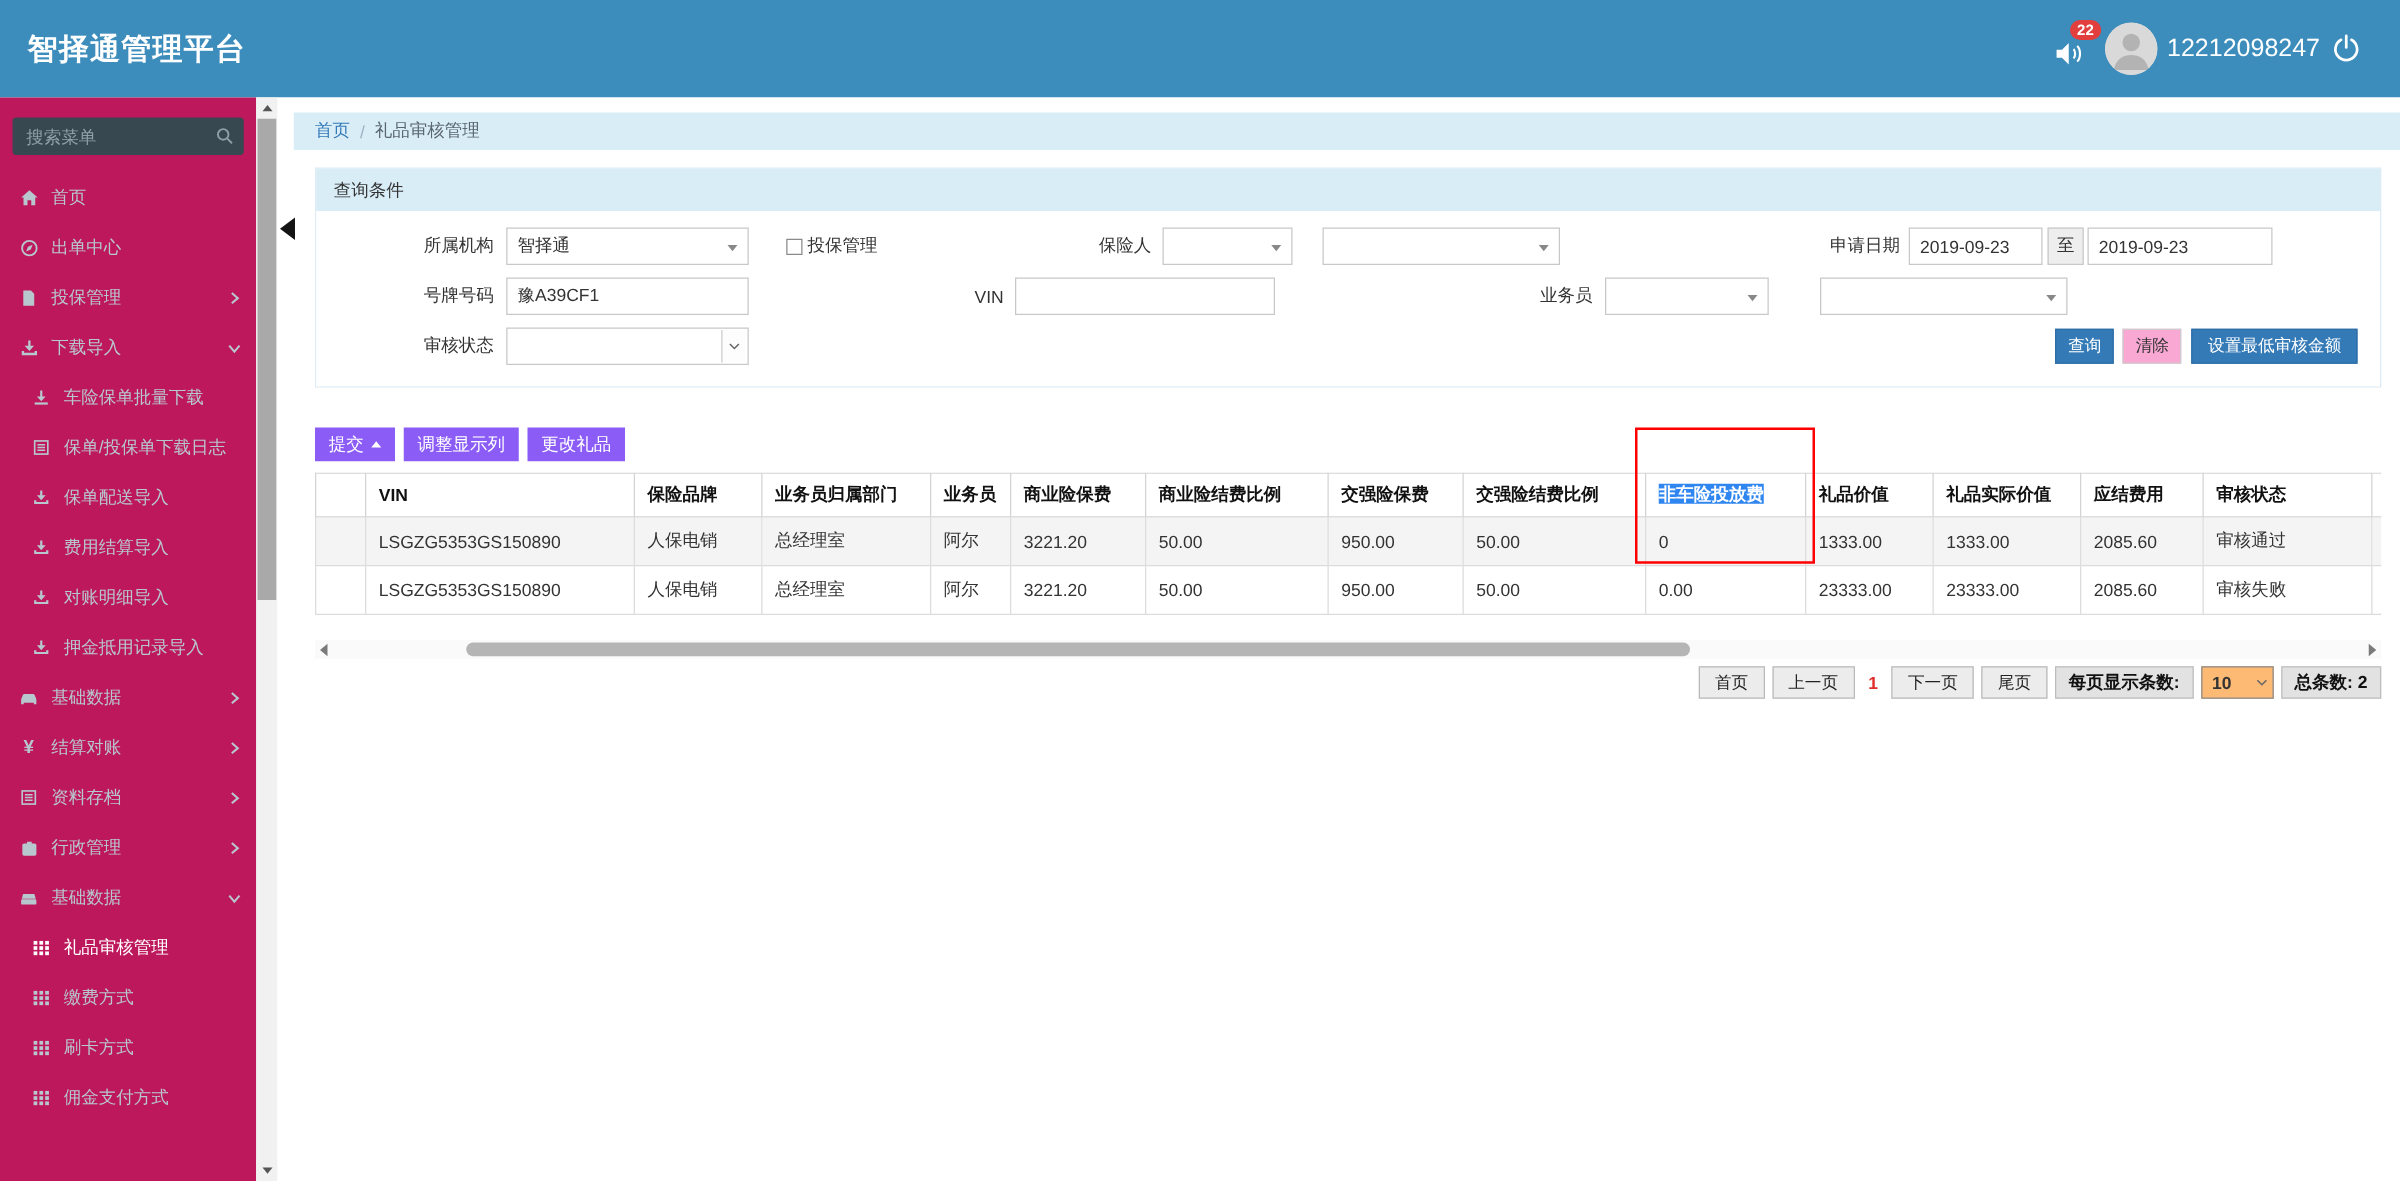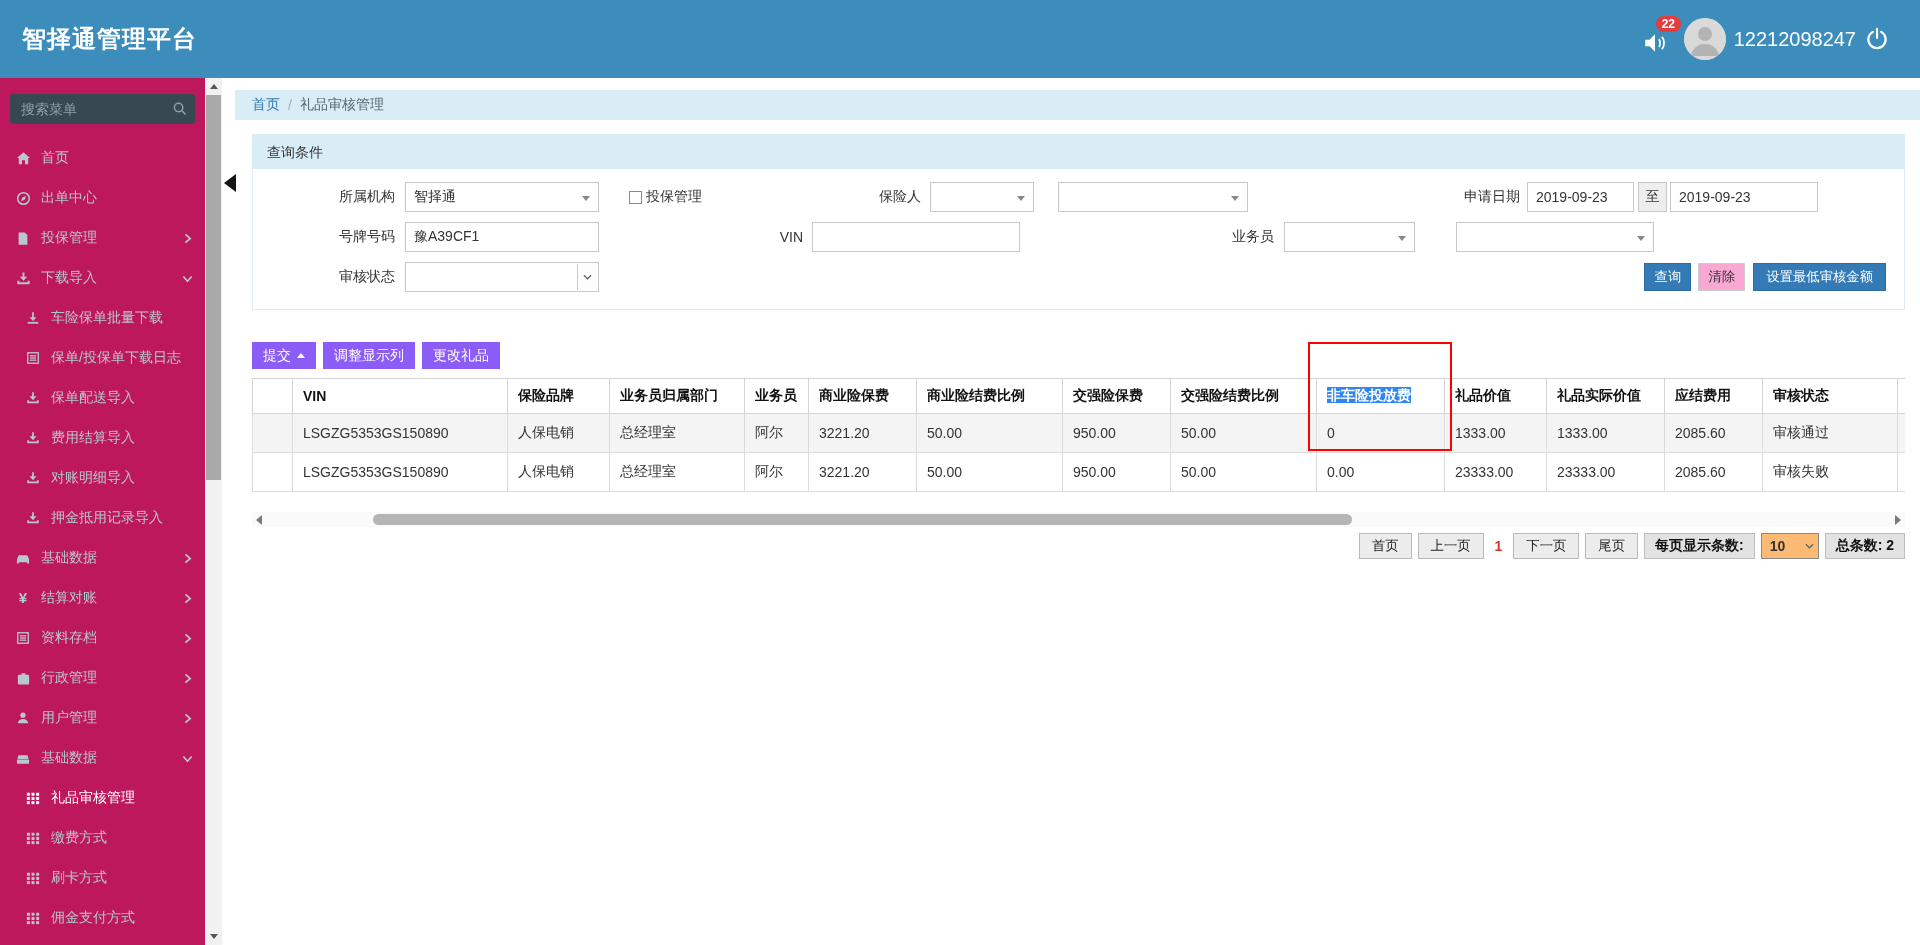--- a/index.html
+++ b/index.html
@@ -309,34 +309,20 @@
             </svg>
         </span>
       </li>
       <li class="mi">
         <span class="ic">
           <svg width="15" height="15" viewBox="0 0 16 16" fill="currentColor">
               <path d="M6 2.5h4V4h2.5c.8 0 1.5.7 1.5 1.5V13c0 .8-.7 1.5-1.5 1.5h-9C2.7 14.5 2 13.8 2 13V5.5C2 4.7 2.7 4 3.5 4H6zM7 3.8h2V4H7z"></path>
             </svg>
         </span>
         <span class="lbl">行政管理</span>
-        <span class="chev">
-          <svg width="11" height="11" viewBox="0 0 16 16" fill="none" stroke="currentColor" stroke-width="2.4">
-              <polyline points="5,2 12,8 5,14"></polyline>
-            </svg>
-        </span>
-      </li>
-      <li class="mi">
-        <span class="ic">
-          <svg width="14" height="14" viewBox="0 0 16 16" fill="currentColor">
-              <circle cx="8" cy="4.8" r="3"></circle>
-              <path d="M2 14c.5-3.5 3-5 6-5s5.5 1.5 6 5z"></path>
-            </svg>
-        </span>
-        <span class="lbl">用户管理</span>
         <span class="chev">
           <svg width="11" height="11" viewBox="0 0 16 16" fill="none" stroke="currentColor" stroke-width="2.4">
               <polyline points="5,2 12,8 5,14"></polyline>
             </svg>
         </span>
       </li>
       <li class="mi">
         <span class="ic">
           <svg width="16" height="15" viewBox="0 0 16 16" fill="currentColor">
               <path d="M3.2 4.5h9.6L14 8.5H2z"></path>

